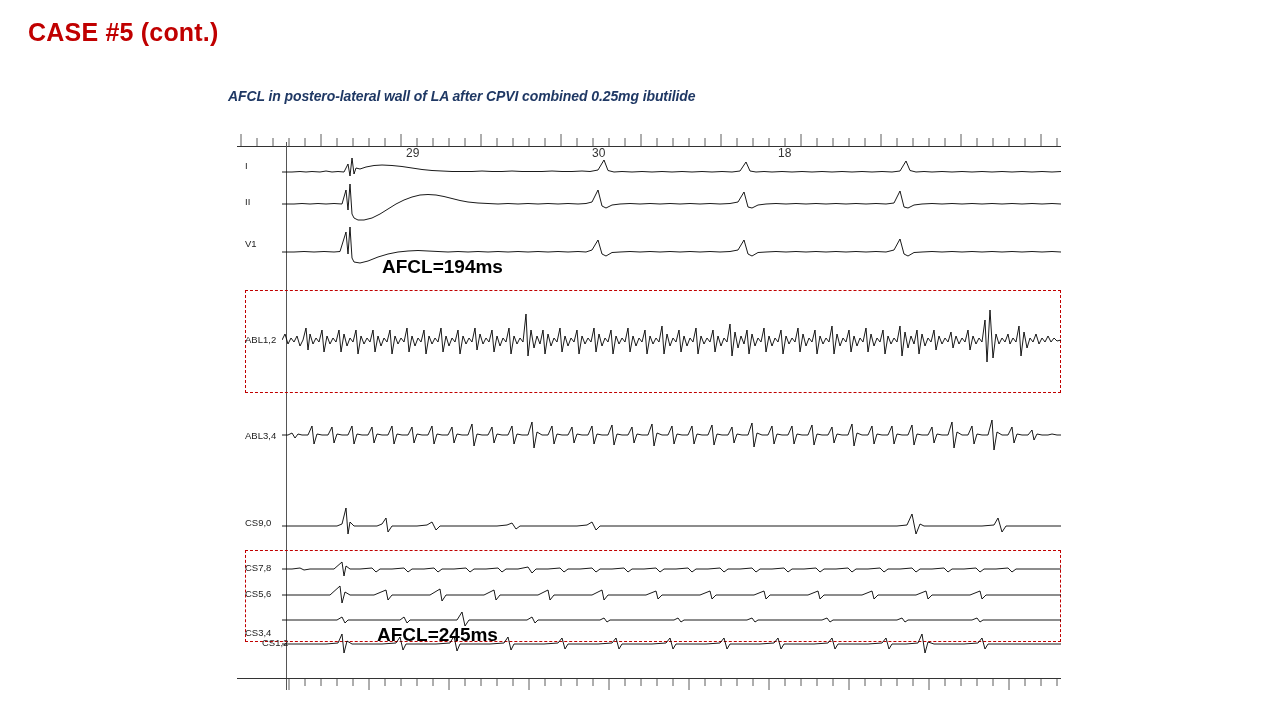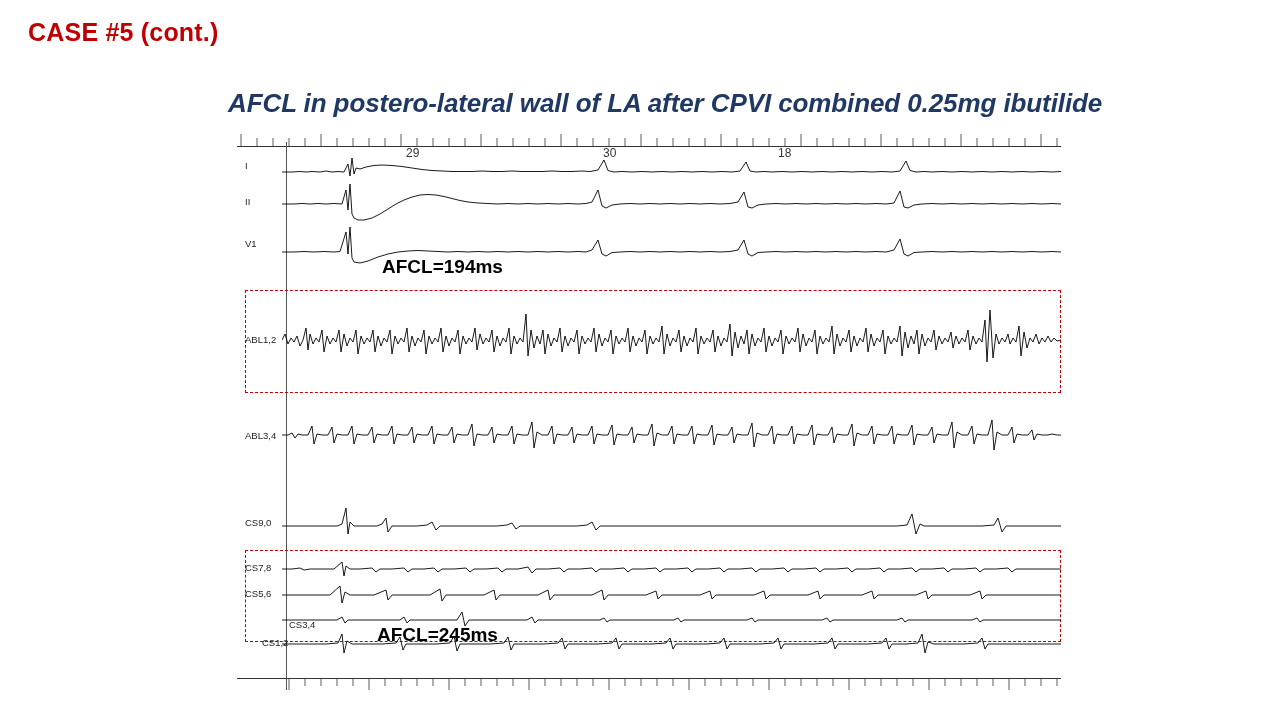--- a/index.html
+++ b/index.html
@@ -25,21 +25,21 @@
     color: #c00000;
     letter-spacing: 0.2px;
   }
 
   
   #figure-caption {
     position: absolute;
     left: 228px;
     top: 88px;
     width: 920px;
-    font-size: 26px;
+    font-size: 14px;
     font-weight: bold;
     font-style: italic;
     color: #1f3864;
     letter-spacing: -0.1px;
   }
 
   
   #tracing-panel {
     position: absolute;
     left: 237px;
@@ -168,21 +168,21 @@
       <line x1="740" y1="6" x2="740" y2="14"></line>
         <line x1="756" y1="6" x2="756" y2="14"></line>
       <line x1="772" y1="6" x2="772" y2="14"></line>
         <line x1="788" y1="6" x2="788" y2="14"></line>
       <line x1="804" y1="2" x2="804" y2="14"></line>
         <line x1="820" y1="6" x2="820" y2="14"></line>
     </g>
   </svg>
 
   <div class="timestamp" style="left:169px; top:14px;">29</div>
-  <div class="timestamp" style="left:366px; top:14px;">30</div>
+  <div class="timestamp" style="left:355px; top:14px;">30</div>
   <div class="timestamp" style="left:541px; top:14px;">18</div>
 
   <div class="sweep-line"></div>
 
   <div class="trace-row" style="top:18px; height:34px;">
     <div class="trace-label" style="top:10px;">I</div>
     <svg class="trace-svg" width="779" height="34" viewBox="0 0 779 34" preserveAspectRatio="none">
       <polyline fill="none" stroke="#000" stroke-width="0.9" points="
         0,22 10,22 18,21.5 24,22 30,21.5 38,22 44,21 50,22 56,21.5 62,22
         66,14 68,26 70,8 72,24 74,18 78,19 84,17 92,15.5 100,15 110,15.5 120,16.5
@@ -360,21 +360,21 @@
         428,9 430,17 434,13 448,13 460,13 472,13
         482,9 484,17 488,13 502,13 514,13 526,13
         536,9 538,17 542,13 556,13 568,13 580,13
         590,9 592,17 596,13 610,13 622,13 634,13
         644,9 646,17 650,13 664,13 676,13 688,13
         698,9 700,17 704,13 718,13 730,13 742,13 756,13 770,13 779,13"></polyline>
     </svg>
   </div>
 
   <div class="trace-row" style="top:476px; height:22px;">
-    <div class="trace-label" style="top:11px;padding-left:44px;">CS3,4</div>
+    <div class="trace-label" style="top:19px;">CS3,4</div>
     <svg class="trace-svg" width="779" height="22" viewBox="0 0 779 22" preserveAspectRatio="none">
       <polyline fill="none" stroke="#000" stroke-width="0.9" points="
         0,12 20,12 40,12 55,12 60,9 63,15 66,12 80,12 100,12
         118,12 122,9 125,15 128,12 145,12 160,12
         175,12 180,4 183,18 187,12 200,12 215,12 230,12
         245,12 250,9 253,15 256,12 272,12 290,12 305,12
         318,12 322,10 325,14 328,12 345,12 360,12 378,12
         392,12 396,10 399,14 402,12 418,12 435,12 450,12
         465,12 470,10 473,14 476,12 492,12 510,12 525,12
         540,12 545,10 548,14 551,12 568,12 585,12 600,12

